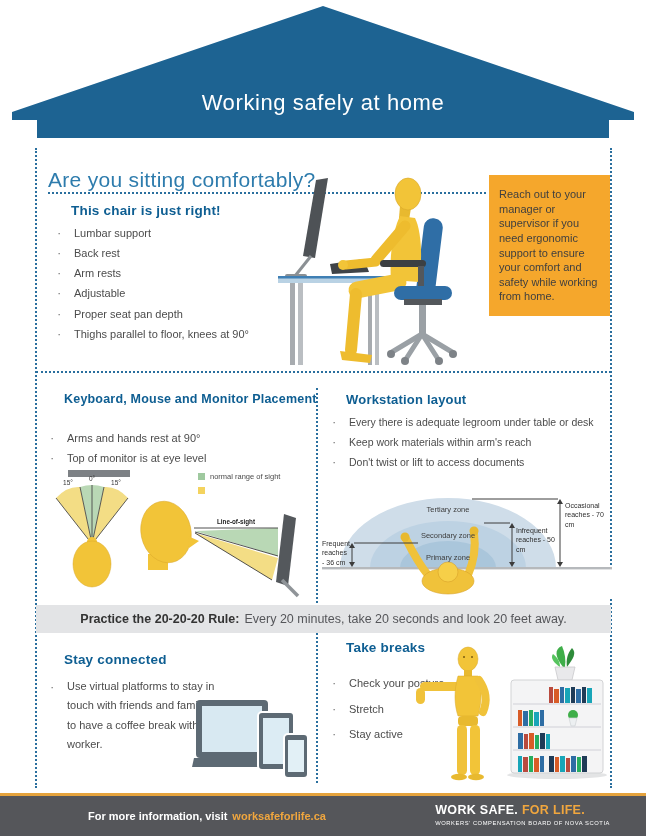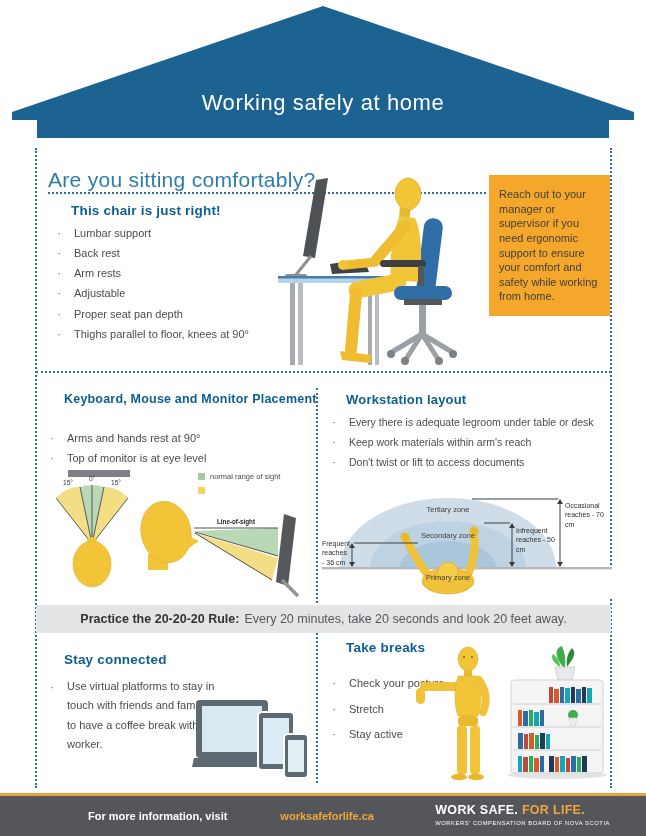--- a/index.html
+++ b/index.html
@@ -61,21 +61,21 @@
   .zlabel{position:absolute;width:120px;text-align:center;font-size:7.5px;color:#3d3d3d;}
   .rlabel{position:absolute;font-size:7px;line-height:1.35;color:#2e2e2e;}
 
   
   #footer{
     position:absolute;left:0;top:793px;width:646px;height:43px;background:#55565a;
     border-top:3px solid #e5a33d;box-sizing:border-box;
   }
   #footer-info{
     position:absolute;left:88px;top:0;height:40px;display:flex;align-items:center;
-    font-size:11px;color:#ffffff;font-weight:600;gap:48px;
+    font-size:11px;color:#ffffff;font-weight:600;
   }
   #footer-link{color:#f0a63e;font-weight:bold;margin-left:5px;text-decoration:none;cursor:pointer;}
   #footer-logo{position:absolute;right:36px;top:8px;text-align:left;line-height:1.1;}
   #footer-logo .l1{font-size:12.5px;font-weight:800;letter-spacing:.3px;color:#ffffff;}
   #footer-logo .l1 .or{color:#f0a63e;}
   #footer-logo .l2{font-size:5.8px;letter-spacing:.55px;color:#ffffff;margin-top:2px;}
 </style>
 </head>
 <body>
 
@@ -239,21 +239,21 @@
       <polygon points="238,12 235,17 241,17"></polygon>
         <polygon points="238,80 235,75 241,75"></polygon>
       <polygon points="190,36 187,41 193,41"></polygon>
         <polygon points="190,80 187,75 193,75"></polygon>
       <polygon points="30,56 27,61 33,61"></polygon>
         <polygon points="30,80 27,75 33,75"></polygon>
     </g>
   </svg>
   <div class="zlabel" style="left:66px;top:18px;">Tertiary zone</div>
   <div class="zlabel" style="left:66px;top:44px;">Secondary zone</div>
-  <div class="zlabel" style="left:66px;top:66px;margin-top:20px;">Primary zone</div>
+  <div class="zlabel" style="left:66px;top:66px;">Primary zone</div>
   <div class="rlabel" style="left:0;top:52px;width:28px;">Frequent reaches - 36 cm</div>
   <div class="rlabel" style="left:194px;top:39px;width:40px;">Infrequent reaches - 50 cm</div>
   <div class="rlabel" style="left:243px;top:14px;width:44px;">Occasional reaches - 70 cm</div>
 </div>
 
 <div id="rule-banner">
   <span class="b">Practice the 20-20-20 Rule:</span>
   <span class="r">Every 20 minutes, take 20 seconds and look 20 feet away.</span>
 </div>
 

